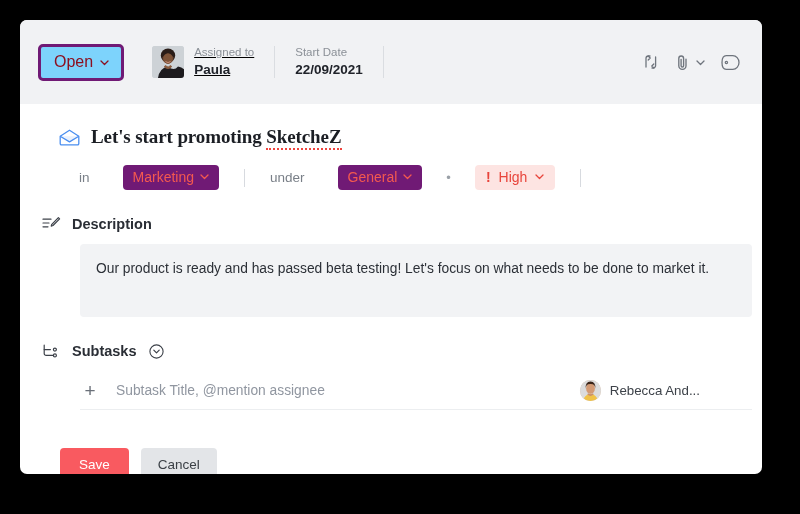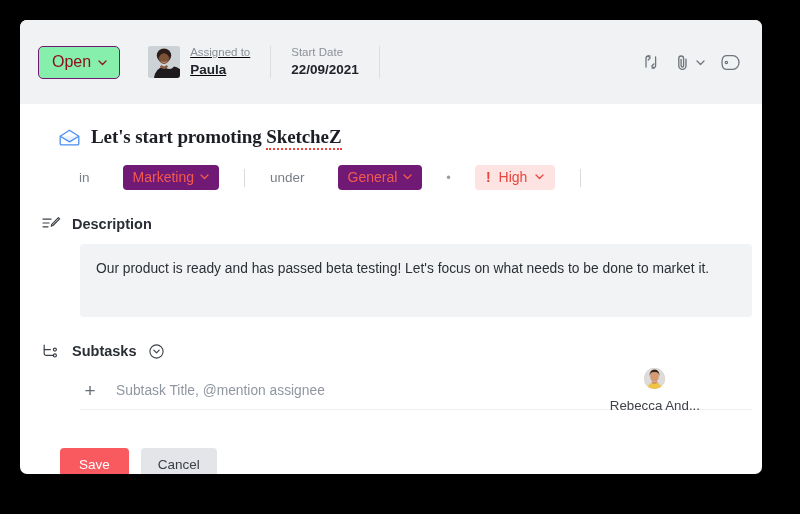--- a/index.html
+++ b/index.html
@@ -31,22 +31,22 @@
     background: #f1f2f4;
     display: flex;
     align-items: center;
     padding: 0 22px 0 18px;
   }
 
   .status-pill {
     display: inline-flex;
     align-items: center;
     gap: 7px;
-    background: #86efac;
-    border: 1px solid #701a75;
+    background: #7dd3fc;
+    border: 3px solid #701a75;
     color: #8c1020;
     border-radius: 5px;
     font-size: 16px;
     padding: 7px 12px 8px 13px;
     cursor: pointer;
     line-height: 1;
   }
   .status-pill .chev { font-size: 11px; color: #8c1020; transform: translateY(1px); }
 
   .assignee-block {
@@ -229,21 +229,20 @@
     font-size: 13.8px;
     color: #9096a0;
     cursor: text;
   }
   .sub-assignee {
     display: flex;
     align-items: center;
     gap: 9px;
     cursor: pointer;
     padding-right: 52px;
-    flex-direction: column;
   }
   .avatar-rd {
     width: 21px; height: 21px;
     border-radius: 50%;
     overflow: hidden;
     background: #d8b79c;
     flex: none;
   }
   .avatar-rd svg { display: block; width: 100%; height: 100%; }
   .sub-assignee-name { font-size: 13.3px; color: #3d4249; white-space: nowrap; }

